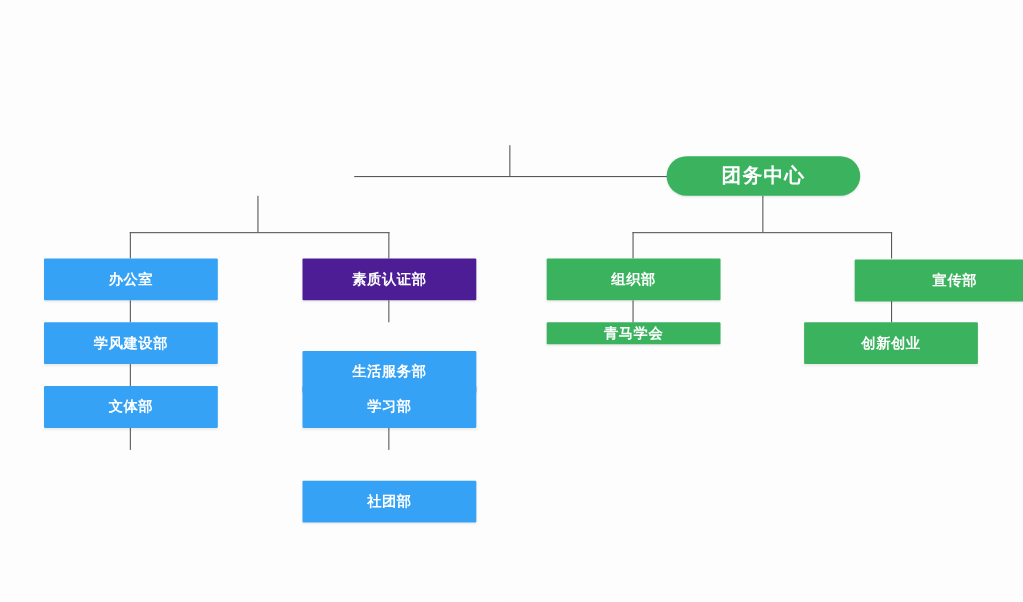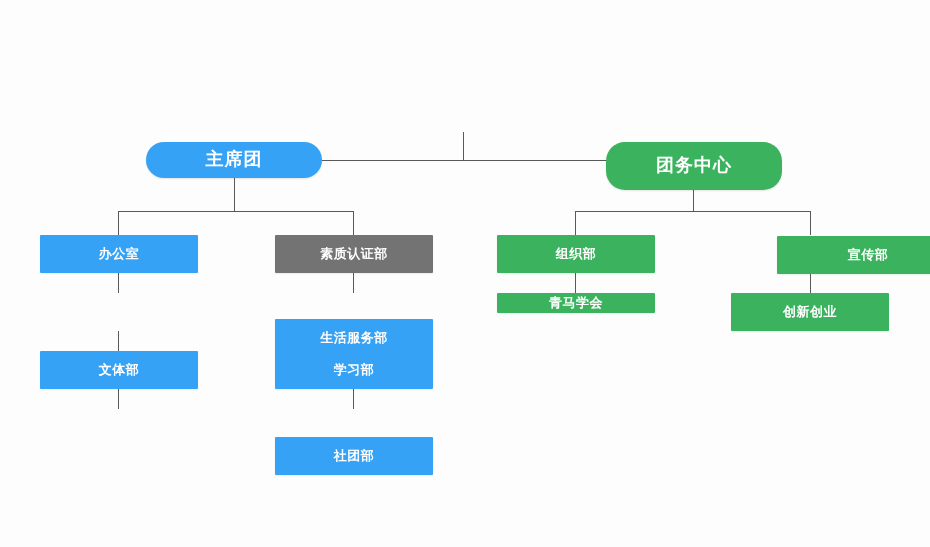--- a/index.html
+++ b/index.html
@@ -80,28 +80,28 @@
 
   <div class="connector v-line" style="left:693px; top:178px; height:33px;"></div>
   <div class="connector h-line" style="left:575px; top:211px; width:236px;"></div>
   <div class="connector v-line" style="left:575px; top:211px; height:24px;"></div>
   <div class="connector v-line" style="left:810px; top:211px; height:24px;"></div>
 
   <div class="connector v-line" style="left:575px; top:273px; height:20px;"></div>
   <div class="connector v-line" style="left:810px; top:273px; height:20px;"></div>
 
 
-  <div class="node node-l2" style="left:146px; top:142px; width:176px; height:36px; background:#36a2f5;">主席团</div>
 
-  <div class="node node-l2" style="left:606px; top:142px; width:176px; height:48px; background:#3bb35e;">团务中心</div>
+  <div class="node node-l2" style="left:606px; top:142px; width:176px; height:36px; background:#3bb35e;">团务中心</div>
 
   <div class="node node-leaf" style="left:40px; top:235px; width:158px; height:38px; background:#36a2f5;">办公室</div>
+  <div class="node node-leaf" style="left:40px; top:293px; width:158px; height:38px; background:#36a2f5;">学风建设部</div>
   <div class="node node-leaf" style="left:40px; top:351px; width:158px; height:38px; background:#36a2f5;">文体部</div>
 
-  <div class="node node-leaf" style="left:275px; top:235px; width:158px; height:38px; background:#737373;">素质认证部</div>
+  <div class="node node-leaf" style="left:275px; top:235px; width:158px; height:38px; background:#4c1d95;">素质认证部</div>
   <div class="node node-leaf" style="left:275px; top:293px; width:158px; height:38px; background:#36a2f5;margin-top:26px;">生活服务部</div>
   <div class="node node-leaf" style="left:275px; top:351px; width:158px; height:38px; background:#36a2f5;">学习部</div>
   <div class="node node-leaf" style="left:275px; top:409px; width:158px; height:38px; background:#36a2f5;margin-top:28px;">社团部</div>
 
   <div class="node node-leaf" style="left:497px; top:235px; width:158px; height:38px; background:#3bb35e;">组织部</div>
   <div class="node node-leaf" style="left:497px; top:293px; width:158px; height:20px; background:#3bb35e;">青马学会</div>
 
   <div class="node node-leaf" style="left:731px; top:236px; width:182px; height:38px; background:#3bb35e;margin-left:46px;">宣传部</div>
   <div class="node node-leaf" style="left:731px; top:293px; width:158px; height:38px; background:#3bb35e;">创新创业</div>
 

